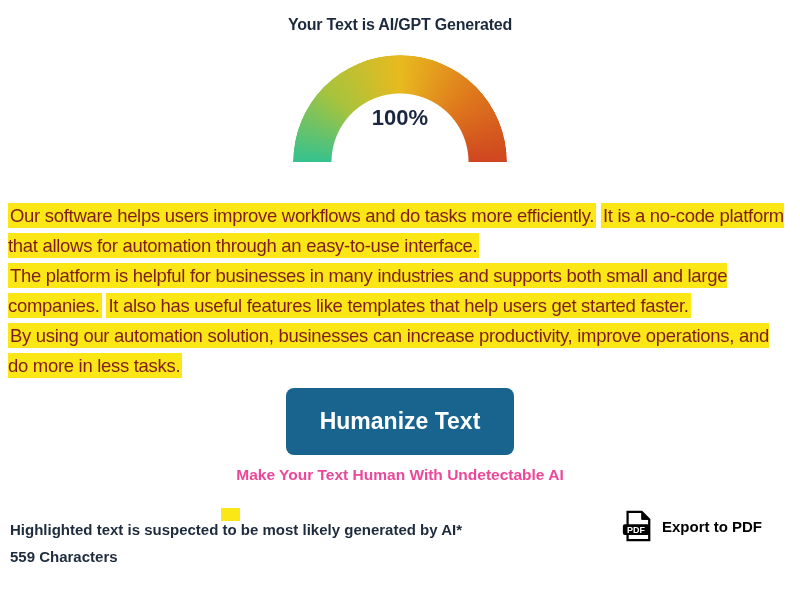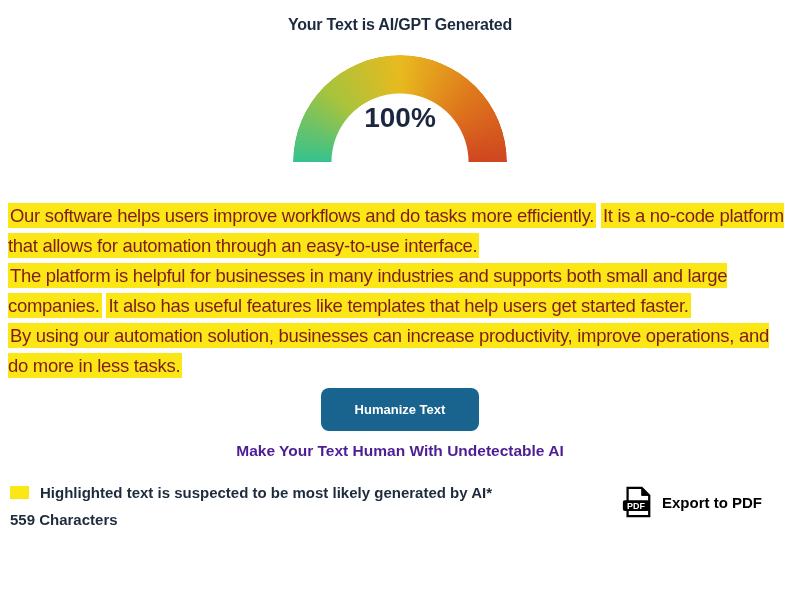--- a/index.html
+++ b/index.html
@@ -25,51 +25,51 @@
       #a8c33c 45deg,
       #e8ba1f 90deg,
       #df7a1c 135deg,
       #cf4520 180deg,
       #ffffff 180deg 360deg);
     -webkit-mask:radial-gradient(circle at 50% 50%, transparent 0 68px, #000 69px 107px, transparent 107px);
     mask:radial-gradient(circle at 50% 50%, transparent 0 68px, #000 69px 107px, transparent 107px);
   }
   .gauge-text{
     position:absolute;left:0;top:50px;width:100%;text-align:center;
-    font-size:28px;font-weight:bold;color:#1b2740;line-height:26px;
+    font-size:22px;font-weight:bold;color:#1b2740;line-height:26px;
   }
 
   
   .doc{
     margin-top:38px;padding:0 8px;font-size:18.5px;letter-spacing:-0.3px;
     line-height:30px;color:#141d2c;
   }
   .doc p{margin:0;}
   .doc mark{
     background:#fbe716;color:#7f1d1d;padding:2px 2px;
   }
 
   
   .btn-row{text-align:center;margin-top:7px;}
   .humanize-btn{
     background:#19648e;color:#ffffff;border:none;border-radius:8px;
     font-family:"Liberation Sans", sans-serif;
-    font-size:13px;font-weight:bold;padding:14px 34px;cursor:pointer;
+    font-size:23px;font-weight:bold;padding:20px 34px;cursor:pointer;
   }
   .subtitle{
-    text-align:center;margin-top:11px;font-size:15.5px;font-weight:bold;color:#4c1d95;
+    text-align:center;margin-top:11px;font-size:15.5px;font-weight:bold;color:#ec4899;
   }
 
   
   .footer{
     margin-top:24px;padding:0 10px 0 10px;display:flex;
     justify-content:space-between;align-items:flex-start;
   }
   .footer-left{font-size:15px;font-weight:bold;color:#1d2b3d;}
-  .legend-row{display:flex;align-items:center;}
+  .legend-row{display:flex;align-items:center;flex-direction:column;}
   .legend-swatch{
     width:19px;height:13px;background:#fbe716;margin-right:11px;flex:0 0 auto;
   }
   .stat{margin-top:10px;line-height:17px;}
   .export-row{
     display:flex;align-items:center;margin-right:28px;margin-top:2px;
   }
   .pdf-icon{margin-right:9px;display:block;}
   .export-link{
     font-size:15px;font-weight:bold;color:#000000;

